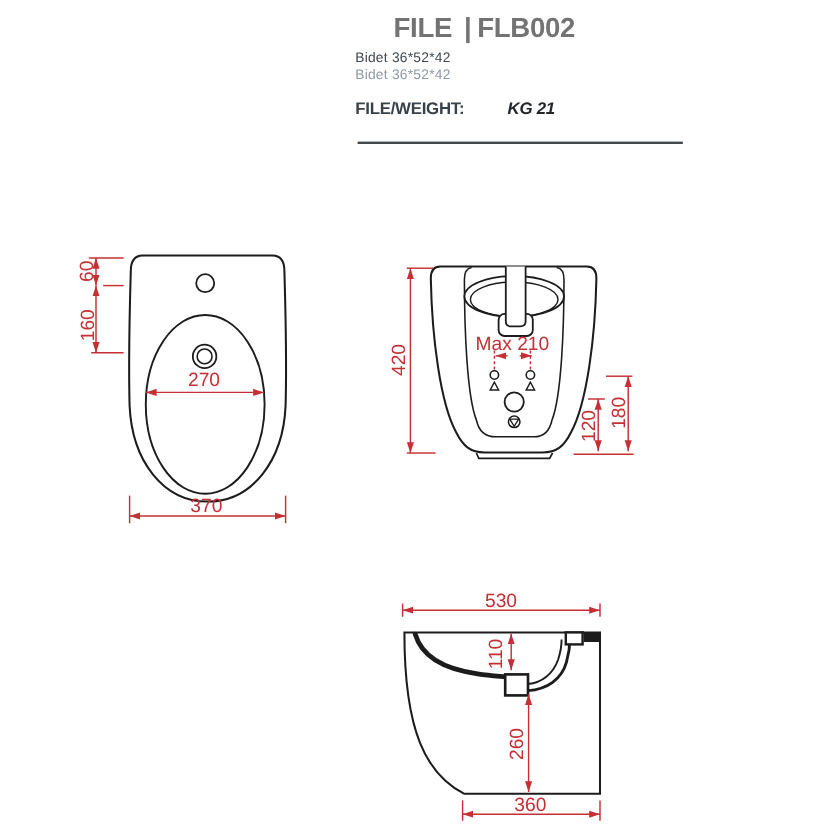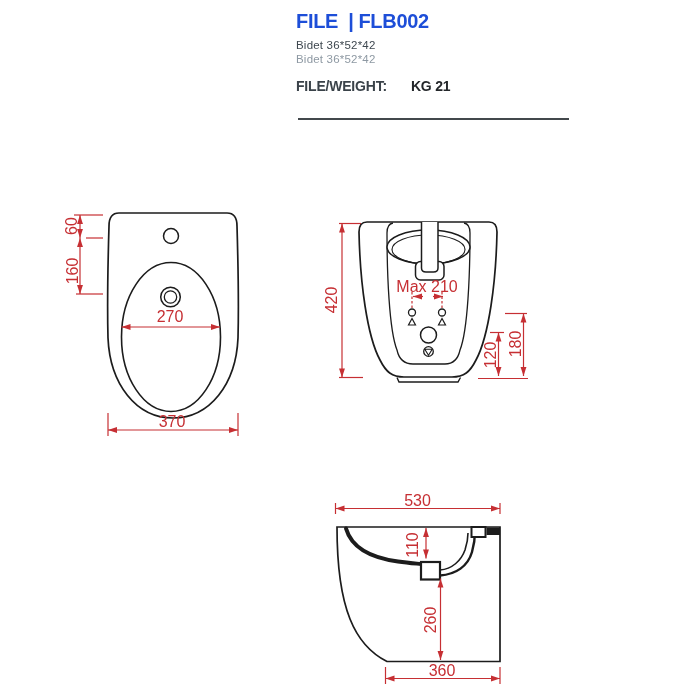--- a/index.html
+++ b/index.html
@@ -1,26 +1,26 @@
 <!DOCTYPE html>
 <html><head>
 <meta charset="utf-8">
 <style>
   html,body{margin:0;padding:0;background:#ffffff;}
   .page{
     position:relative;width:700px;height:700px;background:#ffffff;overflow:hidden;
     font-family:"Liberation Sans",sans-serif;
   }
   .hdr{position:absolute;left:296px;top:10px;width:320px;}
-  .hdr-title{font-size:20px;font-weight:bold;color:#1d4ed8;letter-spacing:-0.3px;white-space:nowrap;}
+  .hdr-title{font-size:23px;font-weight:bold;color:#737373;letter-spacing:-0.3px;white-space:nowrap;margin-left:32px;}
   .hdr-title .sep{margin:0 5px 0 10px;font-weight:bold;}
   .sub1{font-size:11.5px;color:#3f4850;margin-top:6px;letter-spacing:0.2px;}
   .sub2{font-size:11.5px;color:#8e99a3;margin-top:2px;letter-spacing:0.2px;}
   .peso{margin-top:13px;font-size:14px;font-weight:bold;color:#3a4249;letter-spacing:-0.2px;white-space:nowrap;}
-  .peso .kg{color:#24272a;margin-left:24px;}
+  .peso .kg{color:#24272a;margin-left:36px;font-style:italic;}
   .rule{position:absolute;left:298px;top:118px;width:271px;height:2px;background:#43484c;}
   svg{position:absolute;left:0;top:0;}
   svg text{font-family:"Liberation Sans",sans-serif;font-size:16px;fill:#c62f33;}
   .blk{stroke:#1c1c1c;fill:none;}
   .red{stroke:#c62f33;stroke-width:1.2;fill:none;}
 </style>
 </head>
 <body>
 
 <div class="page">

